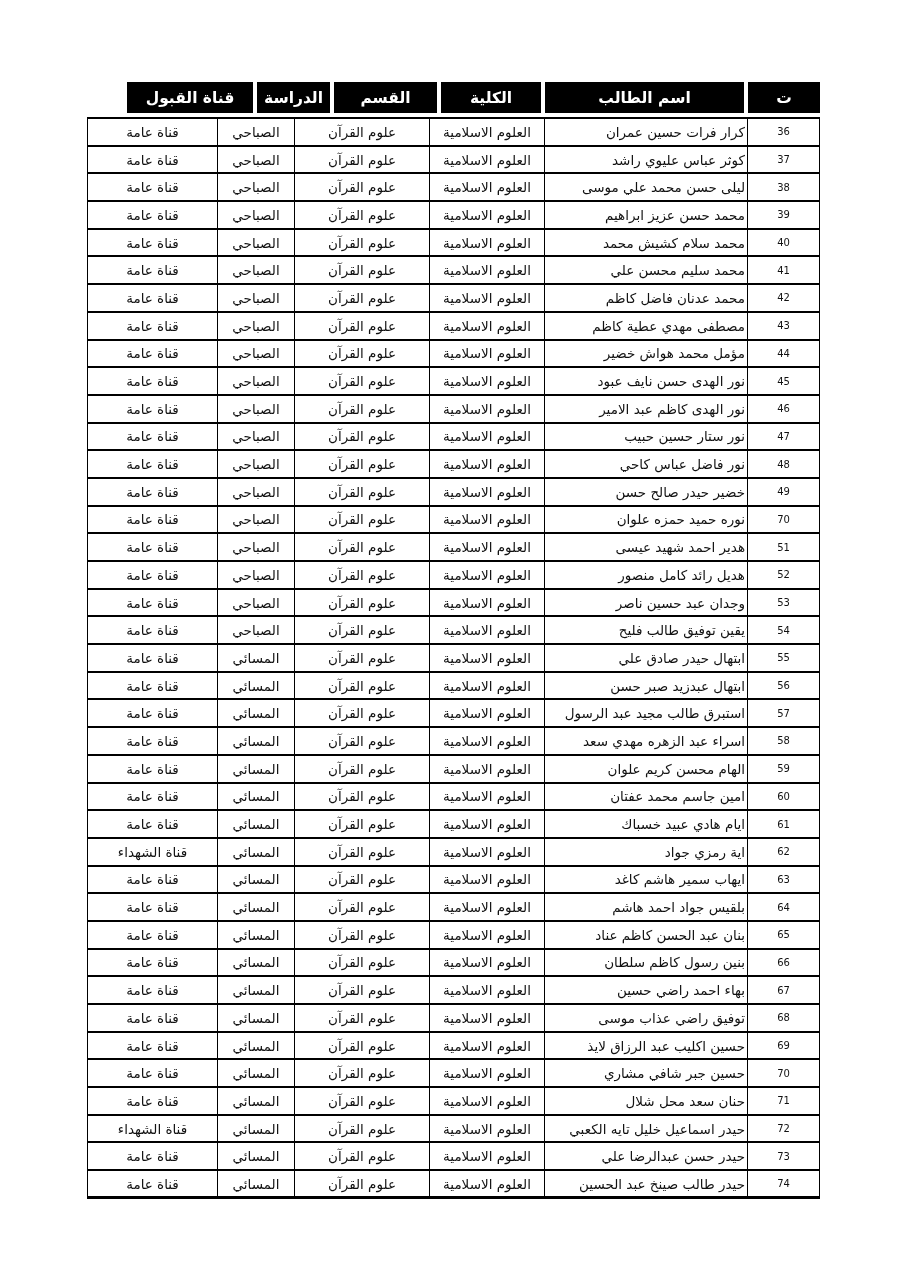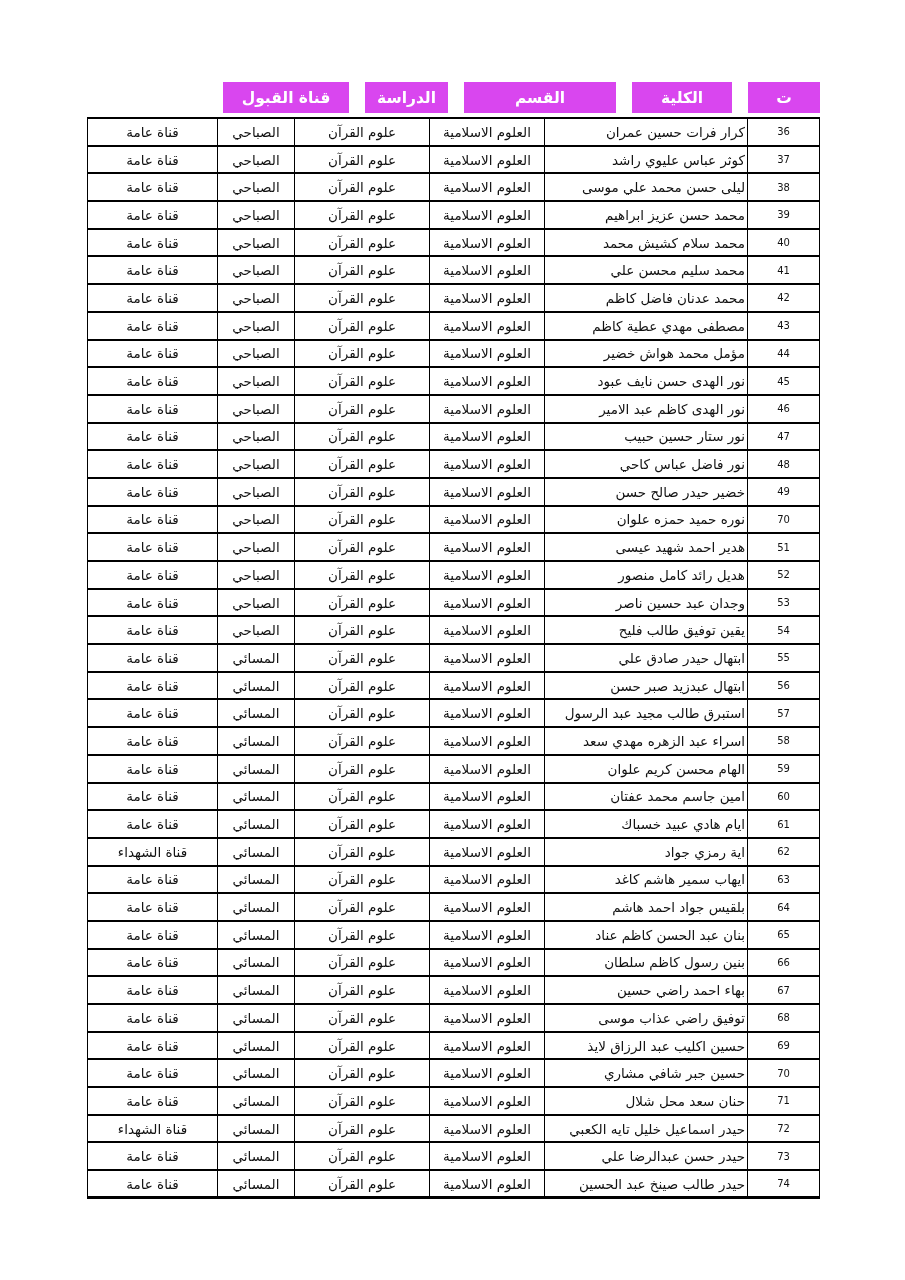--- a/index.html
+++ b/index.html
@@ -19,37 +19,36 @@
   }
   
   .thead {
     display: flex;
     flex-direction: row; 
     width: 732px;
     height: 31px;
     margin-bottom: 4px;
   }
   .th {
-    background: #d946ef;
+    background: #000000;
     color: #ffffff;
     font-weight: bold;
     font-size: 15.5px;
     display: flex;
     align-items: center;
     justify-content: center;
     height: 31px;
-    margin-left: 12px;
   }
   .th + .th { border-right: 4px solid #ffffff; } 
   
   .col-no      { width: 72px;  }
   .col-name    { width: 203px; }
   .col-college { width: 104px; }
-  .col-dept    { width: 156px; }
-  .col-study   { width: 87px;  }
+  .col-dept    { width: 107px; }
+  .col-study   { width: 77px;  }
   .col-channel { width: 130px; }
   
   table.grid {
     width: 732px;
     border-collapse: collapse;
     table-layout: fixed;
     direction: rtl;
   }
   table.grid td {
     border: 1.5px solid #000000;
@@ -72,20 +71,21 @@
     font-size: 10px;
     direction: ltr;
   }
 </style>
 </head>
 <body>
 
 <div class="doc-table">
   <div class="thead">
     <div class="th col-no">ت</div>
+    <div class="th col-name">اسم الطالب</div>
     <div class="th col-college">الكلية</div>
     <div class="th col-dept">القسم</div>
     <div class="th col-study">الدراسة</div>
     <div class="th col-channel">قناة القبول</div>
   </div>
 
   <table class="grid">
     <colgroup>
       <col style="width:72px">
         <col style="width:203px">

